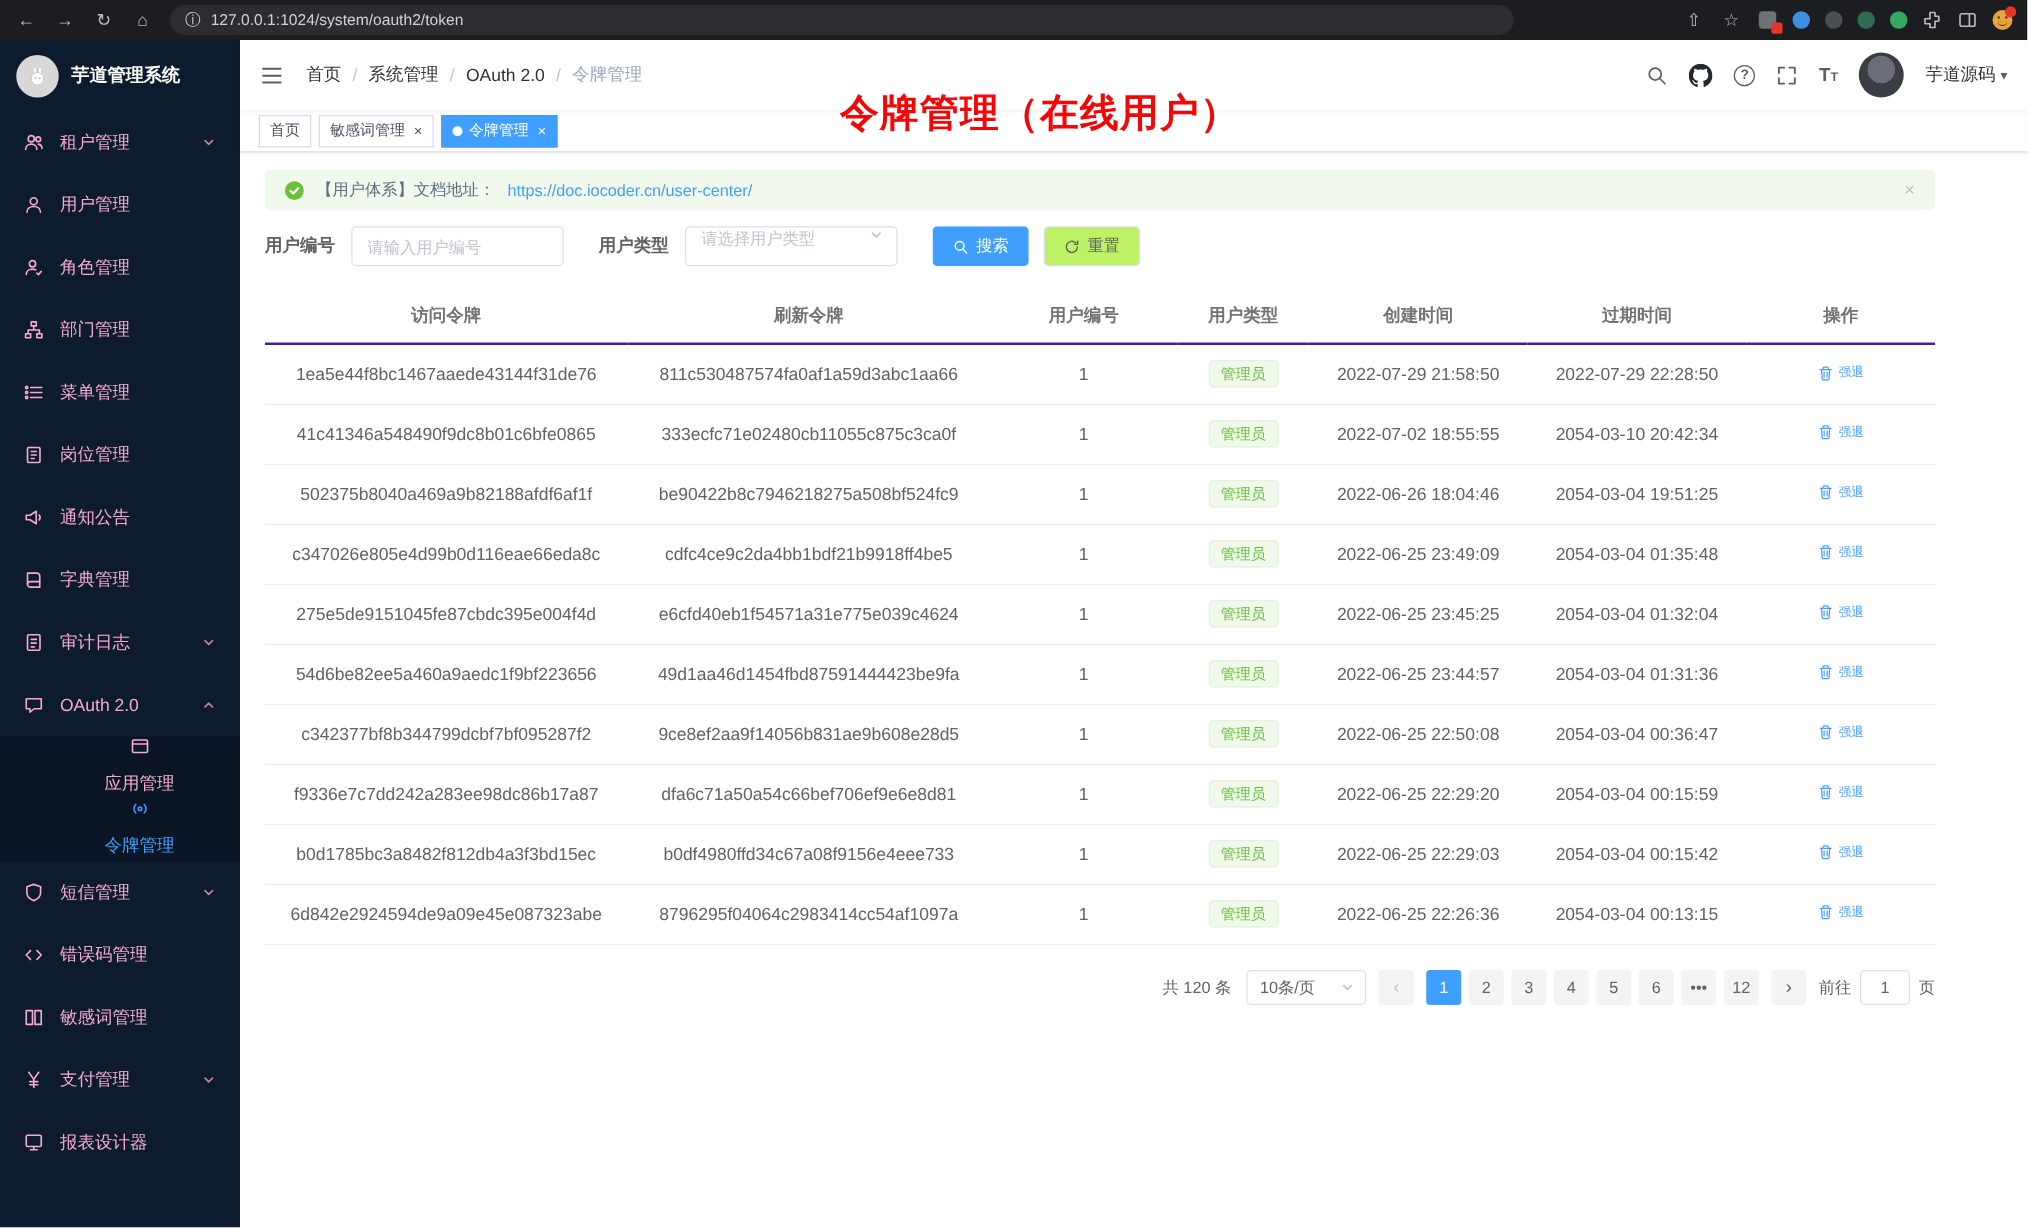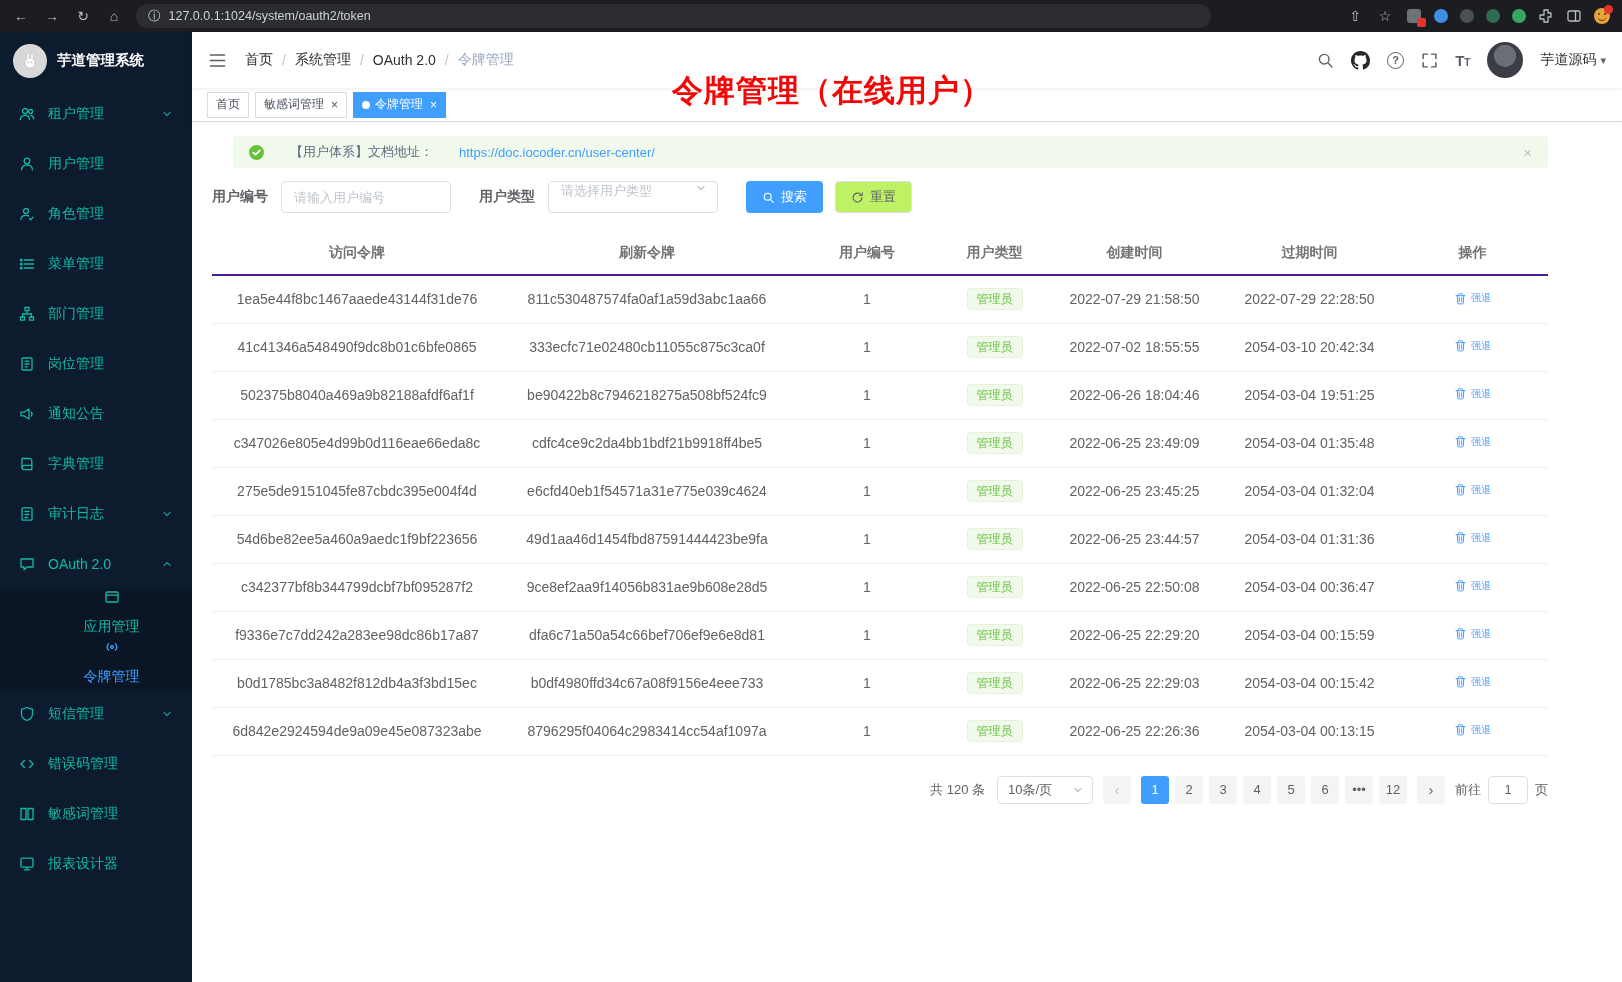--- a/index.html
+++ b/index.html
@@ -28,21 +28,21 @@
   .smiley .ext-badge { right:-3px; top:-3px; bottom:auto; border-radius:50%; }
 
   
   .app { display:flex; height:950px; }
   .sidebar { width:192px; flex-shrink:0; background:#0c1b2d; color:#cdd6e1; overflow:hidden; }
   .logo { height:57px; display:flex; align-items:center; gap:10px; padding:0 13px; }
   .logo-avatar { width:34px; height:34px; border-radius:50%; background:#d8d8d8; display:flex; align-items:center; justify-content:center; overflow:hidden; flex-shrink:0; }
   .logo-avatar svg { width:26px; height:26px; }
   .logo-title { color:#fff; font-size:14.5px; font-weight:700; white-space:nowrap; }
 
-  .menu-item { height:50px; display:flex; align-items:center; gap:13px; padding:0 19px; font-size:14px; cursor:pointer; color:#14b8a6; }
+  .menu-item { height:50px; display:flex; align-items:center; gap:13px; padding:0 19px; font-size:14px; cursor:pointer; color:#f9a8d4; }
   .menu-item.sub { padding-left:50px; background:#0a1626;flex-direction:column; }
   .menu-item.active { color:#409eff; }
   .mi-icon { width:16px; height:16px; display:inline-flex; flex-shrink:0; }
   .sidebar svg { width:16px; height:16px; fill:none; stroke:currentColor; stroke-width:1.3; stroke-linecap:round; stroke-linejoin:round; }
   .mi-label { white-space:nowrap; }
   .mi-chev { margin-left:auto; opacity:.75; display:inline-flex; }
   .mi-chev svg { width:12px; height:12px; }
   .mi-chev.up svg { transform:rotate(180deg); }
 
   
@@ -68,21 +68,21 @@
   .tags-view { height:34px; display:flex; align-items:center; gap:6px; padding:0 15px; background:#fff; border-bottom:1px solid #d8dce5; box-shadow:0 1px 3px rgba(0,0,0,.05); position:relative; z-index:1; }
   .tag { display:inline-flex; align-items:center; gap:5px; height:26px; padding:0 8px; border:1px solid #d8dce5; background:#fff; color:#495060; font-size:12px; cursor:pointer; }
   .tag.active { background:#409eff; border-color:#409eff; color:#fff; }
   .tag-dot { width:8px; height:8px; border-radius:50%; background:#fff; display:inline-block; }
   .tag-close { margin-left:2px; font-size:12px; line-height:1; }
 
   .annotation { position:absolute; left:480px; top:38px; font-size:31px; font-weight:700; color:#f40606; z-index:6; letter-spacing:1px; white-space:nowrap; }
 
   .content { padding:14px 74px 0 20px; }
 
-  .alert { height:32px; background:#f0f9eb; border-radius:4px; display:flex; align-items:center; gap:26px; padding:0 16px; font-size:13px; color:#5e6d82;margin-left:21px; }
+  .alert { height:32px; background:#f0f9eb; border-radius:4px; display:flex; align-items:center; gap:10px; padding:0 16px; font-size:13px; color:#5e6d82; }
   .check-ic { width:15px; height:15px; border-radius:50%; background:#67c23a; color:#fff; display:inline-flex; align-items:center; justify-content:center; flex-shrink:0; }
   .check-ic svg { width:9px; height:9px; fill:none; stroke:#fff; stroke-width:2; stroke-linecap:round; stroke-linejoin:round; }
   .alert-link { color:#409eff; cursor:pointer; text-decoration:none; }
   .alert-close { margin-left:auto; color:#c0c4cc; cursor:pointer; font-size:15px; }
 
   .filter { display:flex; align-items:center; margin-top:13px; }
   .f-group { display:flex; align-items:center; gap:13px; margin-right:28px; }
   .f-label { font-weight:700; color:#606266; font-size:14px; }
   .f-input { width:170px; height:32px; border:1px solid #dcdfe6; border-radius:4px; padding:0 12px; font-size:13px; color:#606266; outline:none; font-family:inherit; }
   .f-input::placeholder { color:#bfc4cc; }
@@ -199,42 +199,42 @@
               <circle cx="7" cy="5" r="2.5"></circle>
               <path d="M2 13.5c0-2.6 2.2-4.2 5-4.2 1 0 1.9.2 2.7.6"></path>
               <path d="m10.5 12.5 1.3 1.2 2.2-2.6"></path>
             </svg>
           </span>
           <span class="mi-label">角色管理</span>
         </div>
         <div class="menu-item">
           <span class="mi-icon">
             <svg viewBox="0 0 16 16">
+              <rect x="6" y="1.5" width="4" height="3.2"></rect>
+              <rect x="1.5" y="11" width="4" height="3.2"></rect>
+              <rect x="10.5" y="11" width="4" height="3.2"></rect>
+              <path d="M8 4.7V8M8 8H3.5v3M8 8h4.5v3"></path>
+            </svg>
+          </span>
+          <span class="mi-label">部门管理</span>
+        </div>
+        <div class="menu-item">
+          <span class="mi-icon">
+            <svg viewBox="0 0 16 16">
               <path d="M5.5 4h9M5.5 8h9M5.5 12h9"></path>
               <circle cx="2.3" cy="4" r=".9"></circle>
               <circle cx="2.3" cy="8" r=".9"></circle>
               <circle cx="2.3" cy="12" r=".9"></circle>
             </svg>
           </span>
           <span class="mi-label">菜单管理</span>
         </div>
         <div class="menu-item">
           <span class="mi-icon">
             <svg viewBox="0 0 16 16">
-              <rect x="6" y="1.5" width="4" height="3.2"></rect>
-              <rect x="1.5" y="11" width="4" height="3.2"></rect>
-              <rect x="10.5" y="11" width="4" height="3.2"></rect>
-              <path d="M8 4.7V8M8 8H3.5v3M8 8h4.5v3"></path>
-            </svg>
-          </span>
-          <span class="mi-label">部门管理</span>
-        </div>
-        <div class="menu-item">
-          <span class="mi-icon">
-            <svg viewBox="0 0 16 16">
               <rect x="3" y="2" width="10" height="12" rx="1"></rect>
               <path d="M6 5.2h4M6 8h4M6 10.8h2.3"></path>
             </svg>
           </span>
           <span class="mi-label">岗位管理</span>
         </div>
         <div class="menu-item">
           <span class="mi-icon">
             <svg viewBox="0 0 16 16">
               <path d="M2 6.2v3.6h3l5 3.2V3L5 6.2z"></path>
@@ -319,20 +319,33 @@
           <span class="mi-label">错误码管理</span>
         </div>
         <div class="menu-item">
           <span class="mi-icon">
             <svg viewBox="0 0 16 16">
               <rect x="2" y="2.5" width="5" height="11"></rect>
               <rect x="9" y="2.5" width="5" height="11"></rect>
             </svg>
           </span>
           <span class="mi-label">敏感词管理</span>
+        </div>
+        <div class="menu-item">
+          <span class="mi-icon">
+            <svg viewBox="0 0 16 16">
+              <path d="M4 1.8 8 7.5l4-5.7M8 7.5V14M4.8 9.3h6.4M4.8 11.8h6.4"></path>
+            </svg>
+          </span>
+          <span class="mi-label">支付管理</span>
+          <span class="mi-chev down">
+            <svg viewBox="0 0 12 12">
+              <path d="M3 4.5 6 7.5 9 4.5"></path>
+            </svg>
+          </span>
         </div>
         <div class="menu-item">
           <span class="mi-icon">
             <svg viewBox="0 0 16 16">
               <rect x="2" y="2.2" width="12" height="9" rx="1"></rect>
               <path d="M8 11.2v2.6M5.3 13.8h5.4"></path>
             </svg>
           </span>
           <span class="mi-label">报表设计器</span>
         </div>

